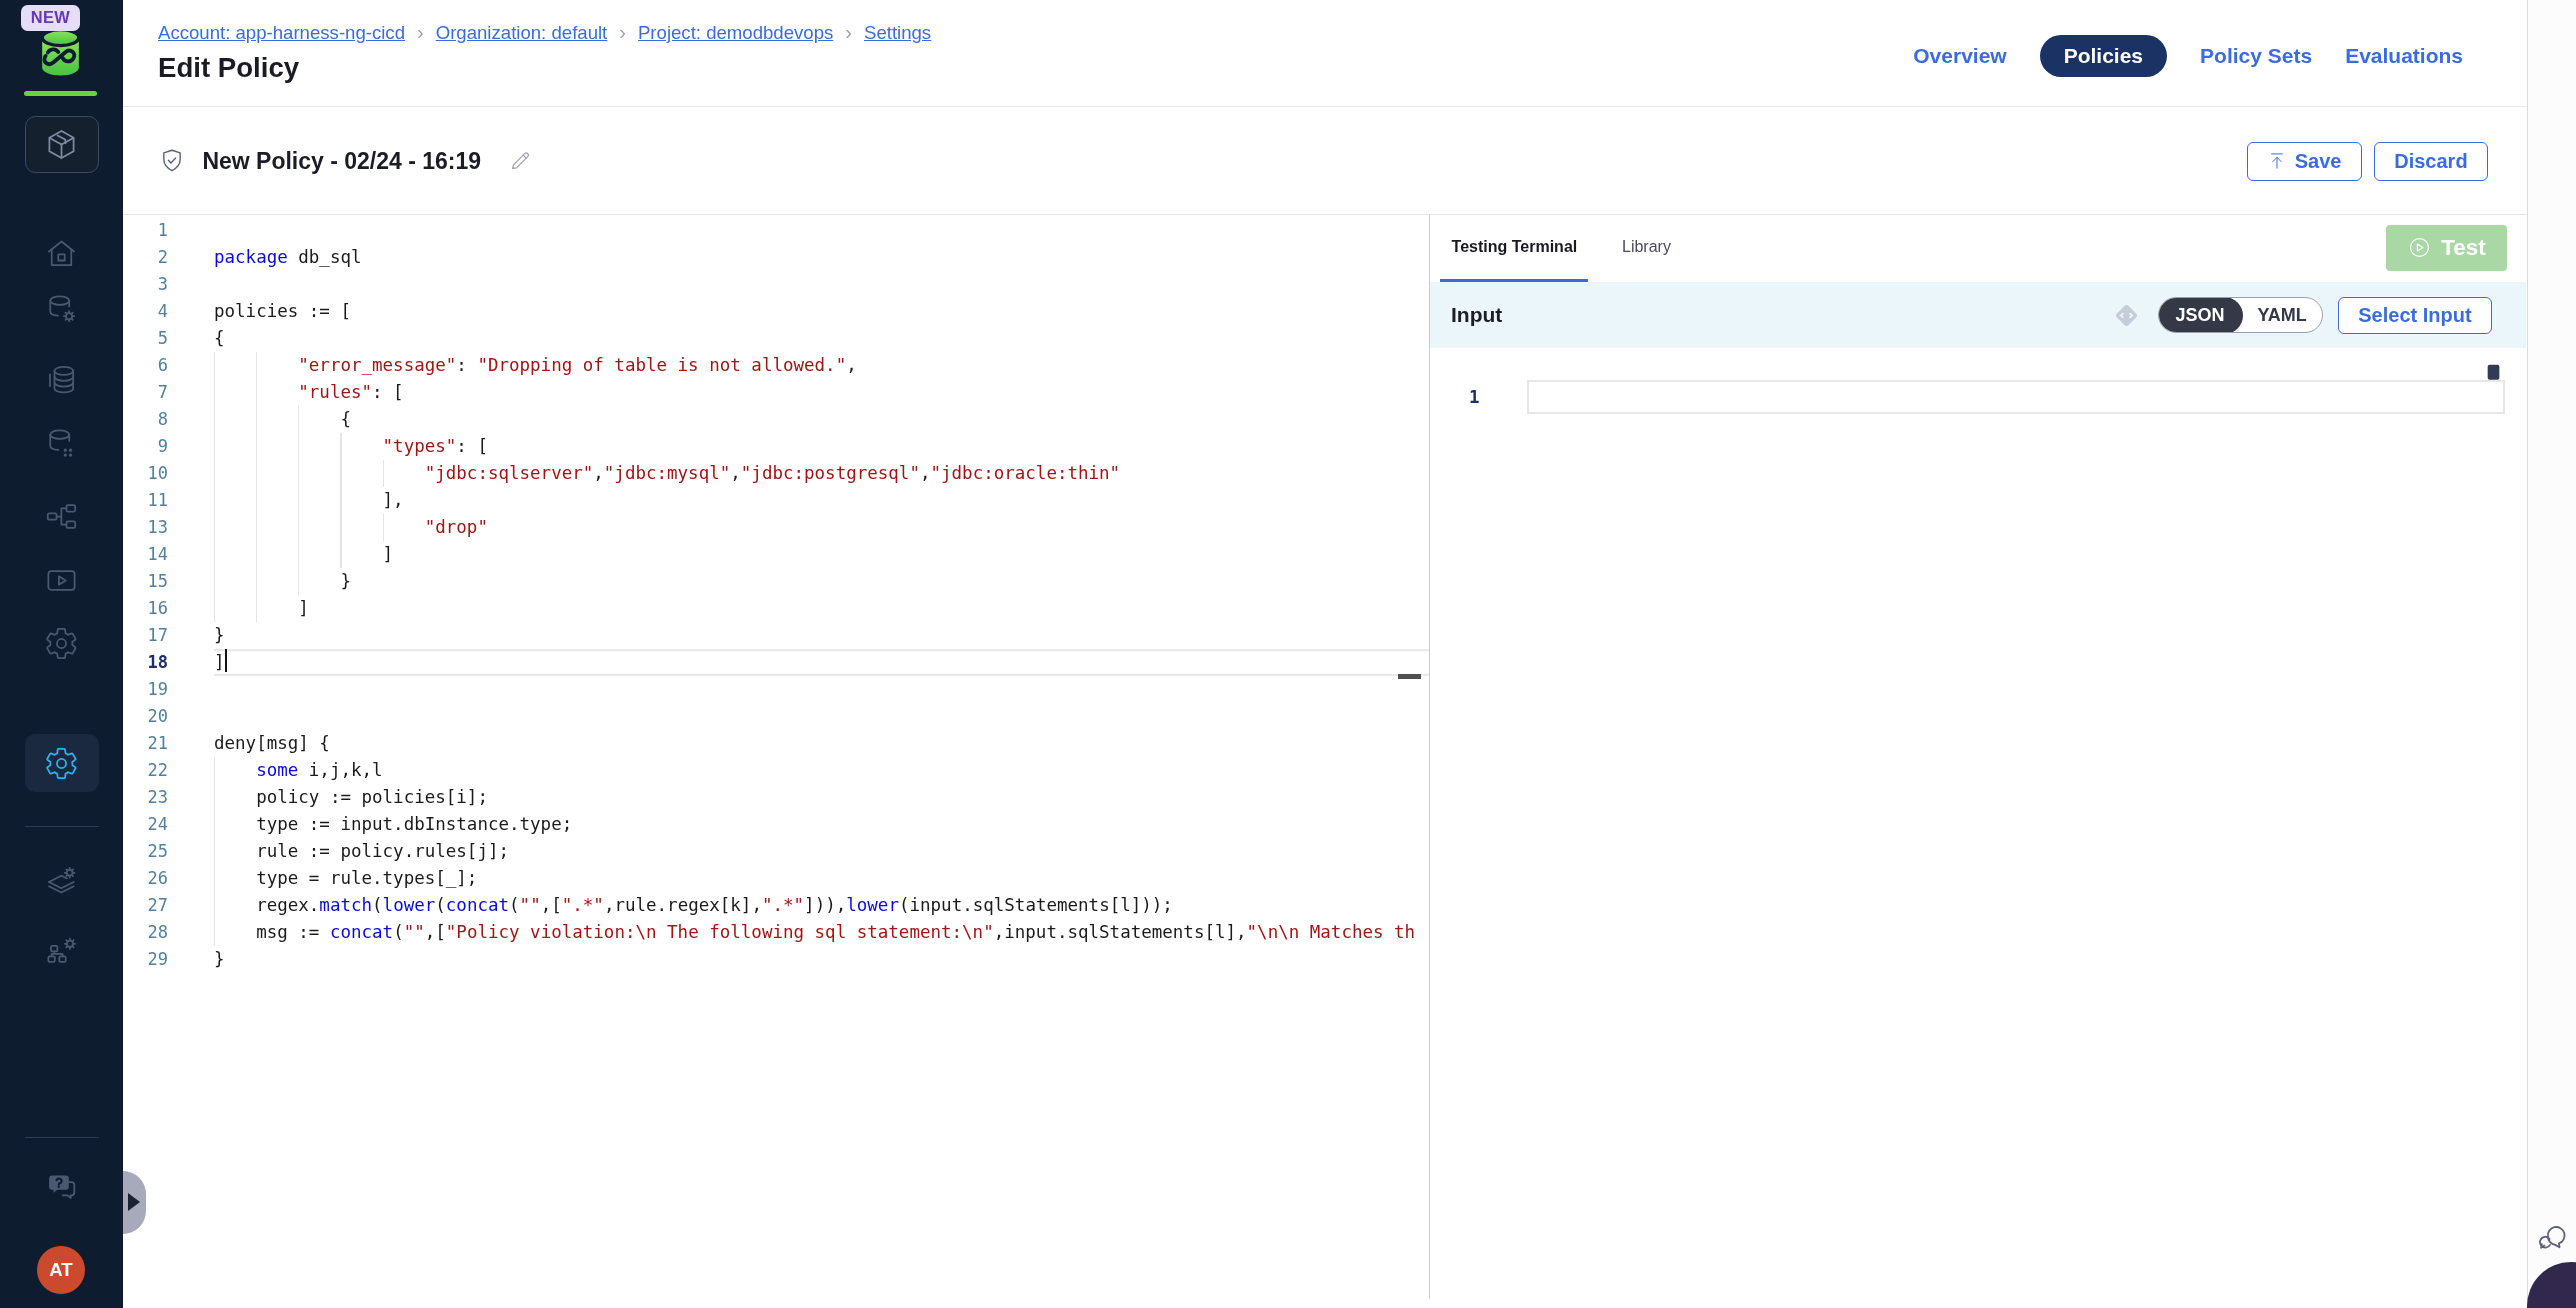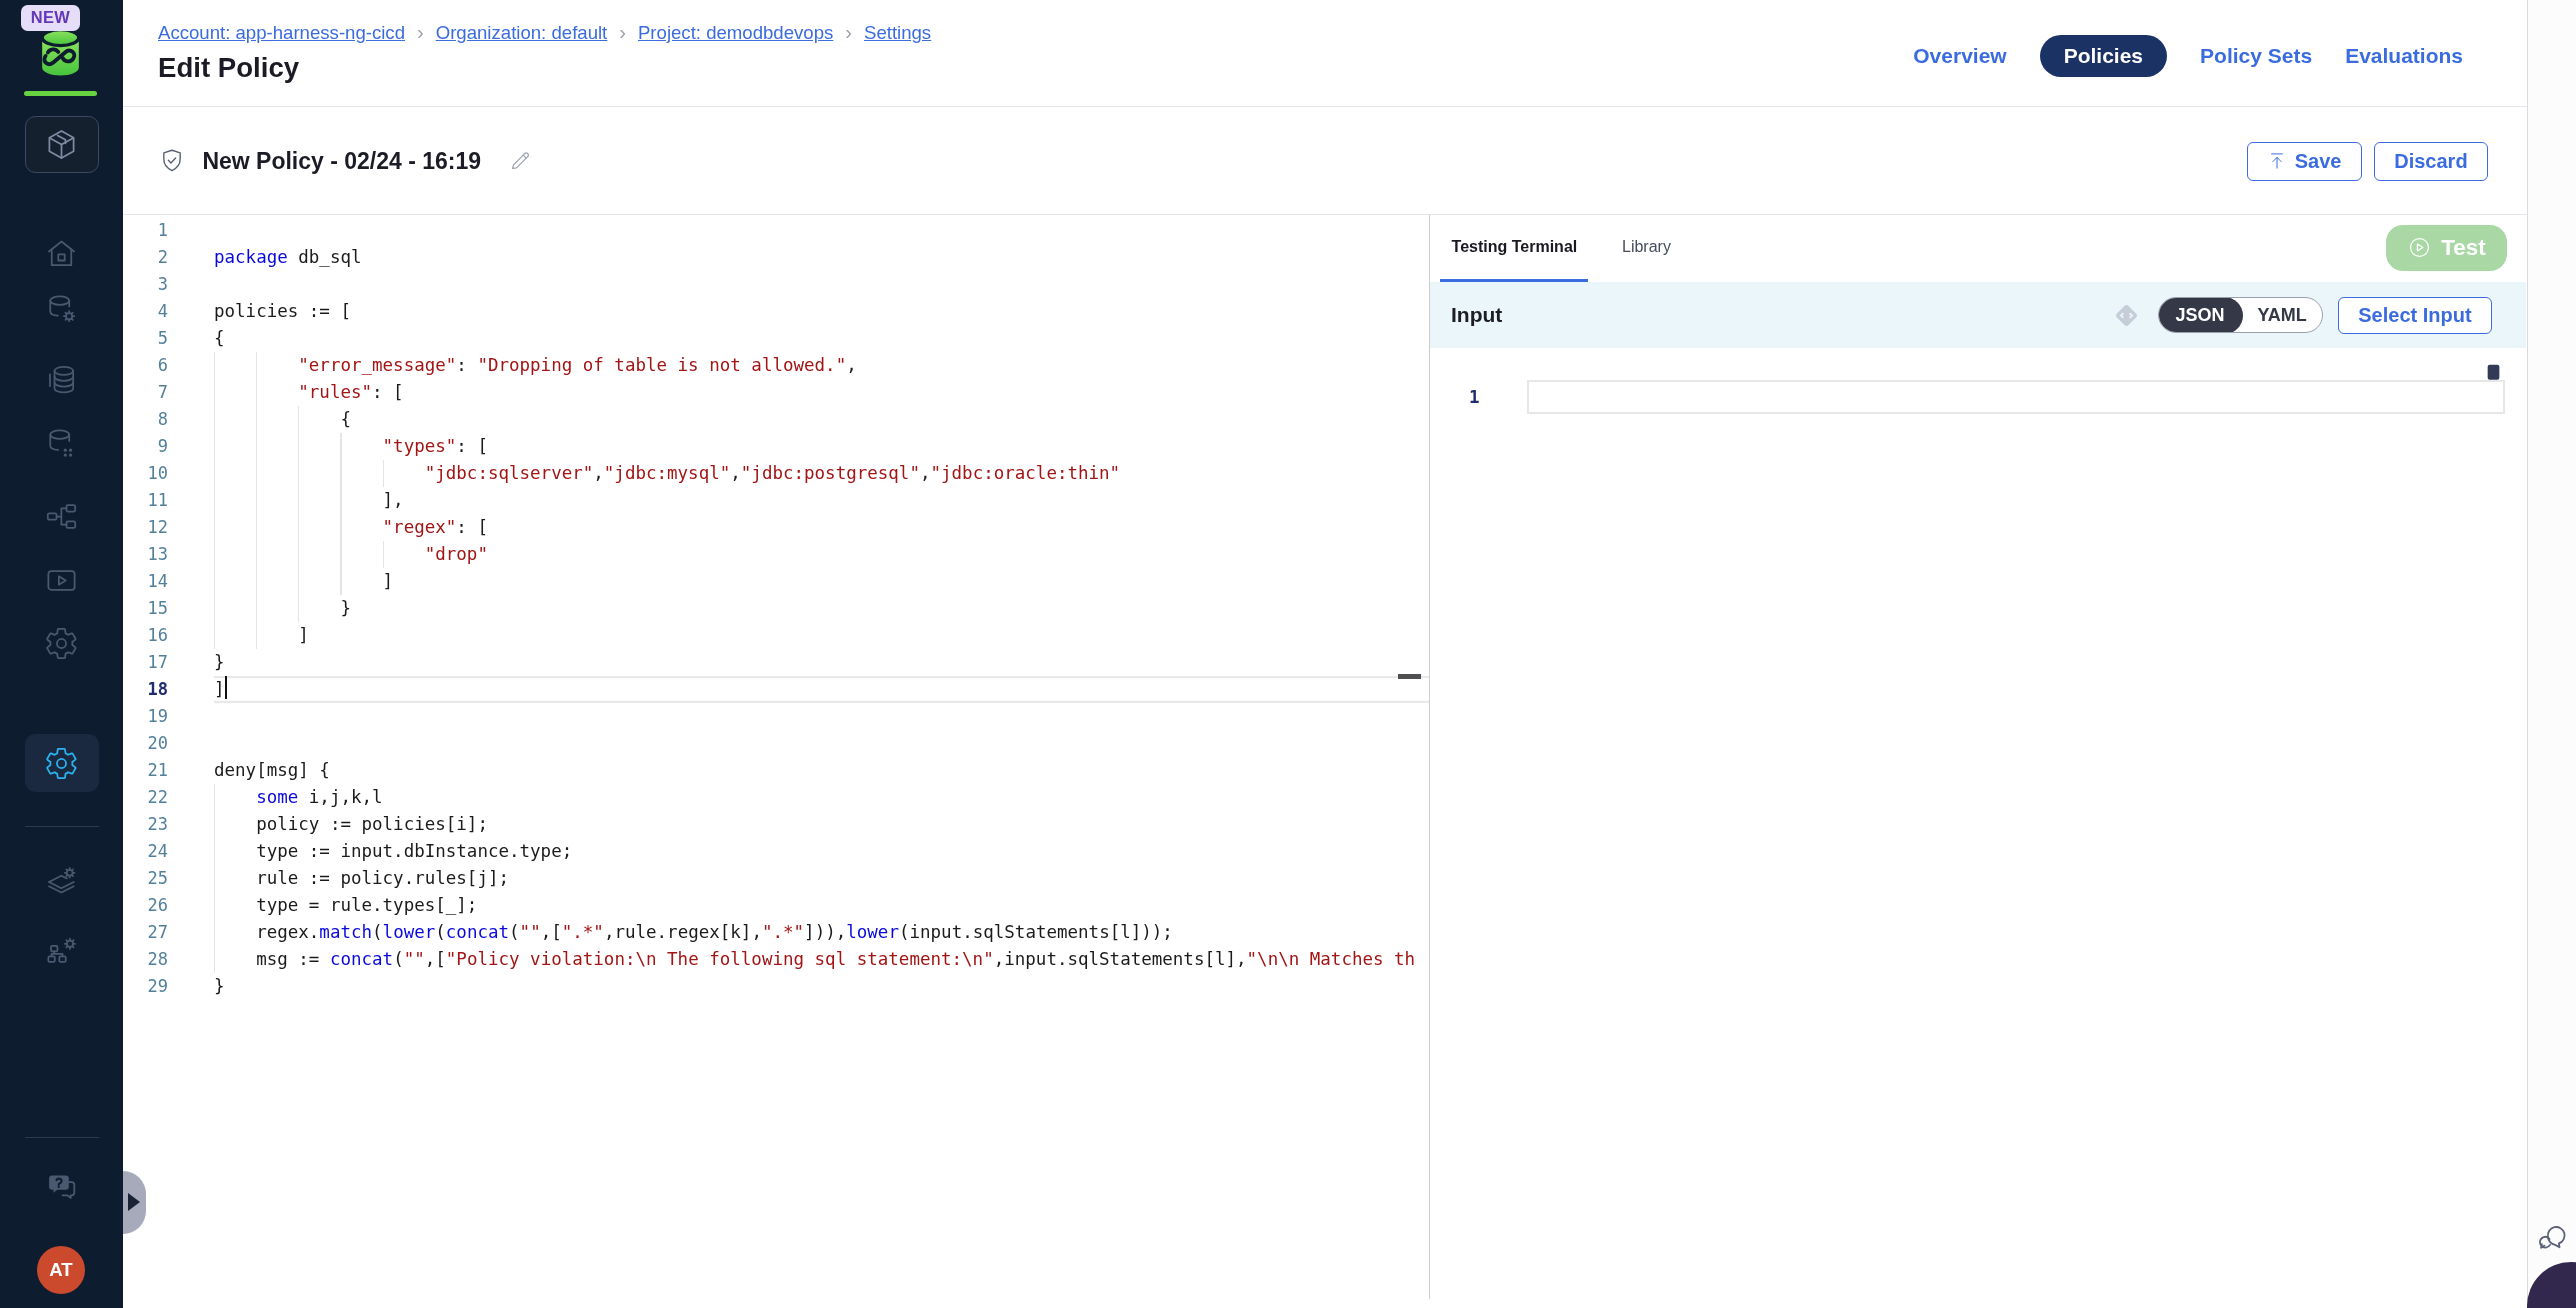--- a/index.html
+++ b/index.html
@@ -74,21 +74,21 @@
   .caret { display:inline-block; width:2.2px; height:22.4px; background:#111; vertical-align:-3.7px; }
   .overview-marker { position:absolute; right:8.2px; top:459px; width:23px; height:5.2px; background:#4f4f52; }
 
   .vdivider { position:absolute; left:1306px; top:0; width:1.5px; height:100%; background:#cccccf; }
 
   .panel { position:absolute; left:1307px; top:0; width:1096px; height:100%; background:#fff; }
   .panel-tabs { position:absolute; left:0; top:0; width:100%; height:67px; display:flex; align-items:stretch; padding-left:10.4px; }
   .ptab { display:flex; align-items:center; padding:0 11.2px; font-size:16px; color:#474d5c; font-weight:500; cursor:pointer; border-bottom:3px solid transparent; margin-right:22.4px; }
   .ptab.active { color:#191922; font-weight:600; border-bottom-color:#3b6cdf; }
   .test-btn { position:absolute; top:9.7px; right:19.4px; height:46px; padding:0 21px; background:#a9d8a5; border:none;
-    border-radius:17px; color:#fff; font-size:22.4px; font-weight:700; display:flex; align-items:center; gap:9px; cursor:not-allowed; }
+    border-radius:4px; color:#fff; font-size:22.4px; font-weight:700; display:flex; align-items:center; gap:9px; cursor:not-allowed; }
   .test-btn .icon { width:25px; height:25px; }
   .input-header { position:absolute; left:0; top:67px; width:100%; height:66px; background:#ebf6fa; display:flex; align-items:center; padding:0 34px 0 21px; }
   .input-label { font-size:21px; font-weight:600; color:#1d1d28; }
   .ih-right { margin-left:auto; display:flex; align-items:center; gap:15px; }
   .code-diamond { width:33px; height:33px; color:#c5cdd9; }
   .fmt-toggle { display:flex; align-items:center; background:#fff; border:1.5px solid #9aa0ab; border-radius:22.4px; height:36px; overflow:hidden; cursor:pointer; }
   .fmt-opt { font-size:18px; font-weight:700; color:#343847; padding:0 15px; height:36px; display:flex; align-items:center; border-radius:22.4px; }
   .fmt-opt.sel { background:#343847; color:#fff; margin:-1.5px 0 -1.5px -1.5px; height:37px; padding:0 18px; }
   .select-input-btn { height:37px; padding:0 19.4px; border:1.5px solid #3b6cdf; border-radius:6px; background:#fff;
     color:#3b6cdf; font-size:20px; font-weight:600; cursor:pointer; }
@@ -286,21 +286,20 @@
             <div class="crow"><span class="gut">2</span><div class="ccontent" style="padding-left: 0ch;"><span class="t-k">package</span><span class="t-p"> db_sql</span></div></div>
             <div class="crow"><span class="gut">3</span><div class="ccontent" style="padding-left: 0ch;"></div></div>
             <div class="crow"><span class="gut">4</span><div class="ccontent" style="padding-left: 0ch;"><span class="t-p">policies := [</span></div></div>
             <div class="crow"><span class="gut">5</span><div class="ccontent" style="padding-left: 0ch;"><span class="t-p">{</span></div></div>
             <div class="crow"><span class="gut">6</span><div class="ccontent" style="padding-left: 8ch;"><span class="guide" style="left: 0ch;"></span><span class="guide" style="left: 4ch;"></span><span class="t-s">"error_message"</span><span class="t-p">: </span><span class="t-s">"Dropping of table is not allowed."</span><span class="t-p">,</span></div></div>
             <div class="crow"><span class="gut">7</span><div class="ccontent" style="padding-left: 8ch;"><span class="guide" style="left: 0ch;"></span><span class="guide" style="left: 4ch;"></span><span class="t-s">"rules"</span><span class="t-p">: [</span></div></div>
             <div class="crow"><span class="gut">8</span><div class="ccontent" style="padding-left: 12ch;"><span class="guide" style="left: 0ch;"></span><span class="guide" style="left: 4ch;"></span><span class="guide" style="left: 8ch;"></span><span class="t-p">{</span></div></div>
             <div class="crow"><span class="gut">9</span><div class="ccontent" style="padding-left: 16ch;"><span class="guide" style="left: 0ch;"></span><span class="guide" style="left: 4ch;"></span><span class="guide" style="left: 8ch;"></span><span class="guide" style="left: 12ch;"></span><span class="t-s">"types"</span><span class="t-p">: [</span></div></div>
             <div class="crow"><span class="gut">10</span><div class="ccontent" style="padding-left: 20ch;"><span class="guide" style="left: 0ch;"></span><span class="guide" style="left: 4ch;"></span><span class="guide" style="left: 8ch;"></span><span class="guide" style="left: 12ch;"></span><span class="guide" style="left: 16ch;"></span><span class="t-s">"jdbc:sqlserver"</span><span class="t-p">,</span><span class="t-s">"jdbc:mysql"</span><span class="t-p">,</span><span class="t-s">"jdbc:postgresql"</span><span class="t-p">,</span><span class="t-s">"jdbc:oracle:thin"</span></div></div>
             <div class="crow"><span class="gut">11</span><div class="ccontent" style="padding-left: 16ch;"><span class="guide" style="left: 0ch;"></span><span class="guide" style="left: 4ch;"></span><span class="guide" style="left: 8ch;"></span><span class="guide" style="left: 12ch;"></span><span class="t-p">],</span></div></div>
-            <div class="crow"><span class="gut">12</span><div class="ccontent" style="padding-left: 16ch;"><span class="guide" style="left: 0ch;"></span><span class="guide" style="left: 4ch;"></span><span class="guide" style="left: 8ch;"></span><span class="guide" style="left: 12ch;"></span><span class="t-s">"regex"</span><span class="t-p">: [</span></div></div>
             <div class="crow"><span class="gut">13</span><div class="ccontent" style="padding-left: 20ch;"><span class="guide" style="left: 0ch;"></span><span class="guide" style="left: 4ch;"></span><span class="guide" style="left: 8ch;"></span><span class="guide" style="left: 12ch;"></span><span class="guide" style="left: 16ch;"></span><span class="t-s">"drop"</span></div></div>
             <div class="crow"><span class="gut">14</span><div class="ccontent" style="padding-left: 16ch;"><span class="guide" style="left: 0ch;"></span><span class="guide" style="left: 4ch;"></span><span class="guide" style="left: 8ch;"></span><span class="guide" style="left: 12ch;"></span><span class="t-p">]</span></div></div>
             <div class="crow"><span class="gut">15</span><div class="ccontent" style="padding-left: 12ch;"><span class="guide" style="left: 0ch;"></span><span class="guide" style="left: 4ch;"></span><span class="guide" style="left: 8ch;"></span><span class="t-p">}</span></div></div>
             <div class="crow"><span class="gut">16</span><div class="ccontent" style="padding-left: 8ch;"><span class="guide" style="left: 0ch;"></span><span class="guide" style="left: 4ch;"></span><span class="t-p">]</span></div></div>
             <div class="crow"><span class="gut">17</span><div class="ccontent" style="padding-left: 0ch;"><span class="t-p">}</span></div></div>
             <div class="crow active"><span class="gut">18</span><div class="ccontent" style="padding-left: 0ch;"><span class="t-p">]</span><span class="caret"></span></div></div>
             <div class="crow"><span class="gut">19</span><div class="ccontent" style="padding-left: 0ch;"></div></div>
             <div class="crow"><span class="gut">20</span><div class="ccontent" style="padding-left: 0ch;"></div></div>
             <div class="crow"><span class="gut">21</span><div class="ccontent" style="padding-left: 0ch;"><span class="t-p">deny[msg] {</span></div></div>
             <div class="crow"><span class="gut">22</span><div class="ccontent" style="padding-left: 4ch;"><span class="guide" style="left: 0ch;"></span><span class="t-k">some</span><span class="t-p"> i,j,k,l</span></div></div>

